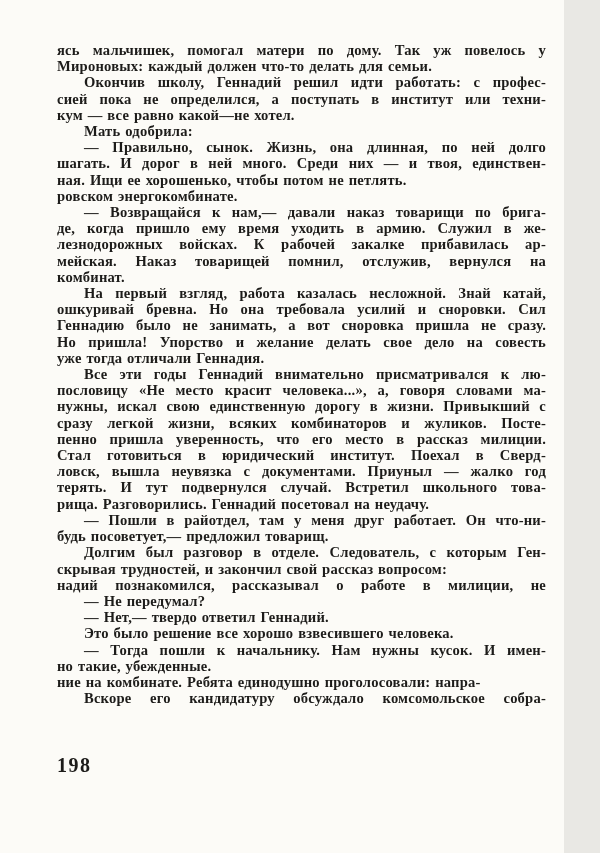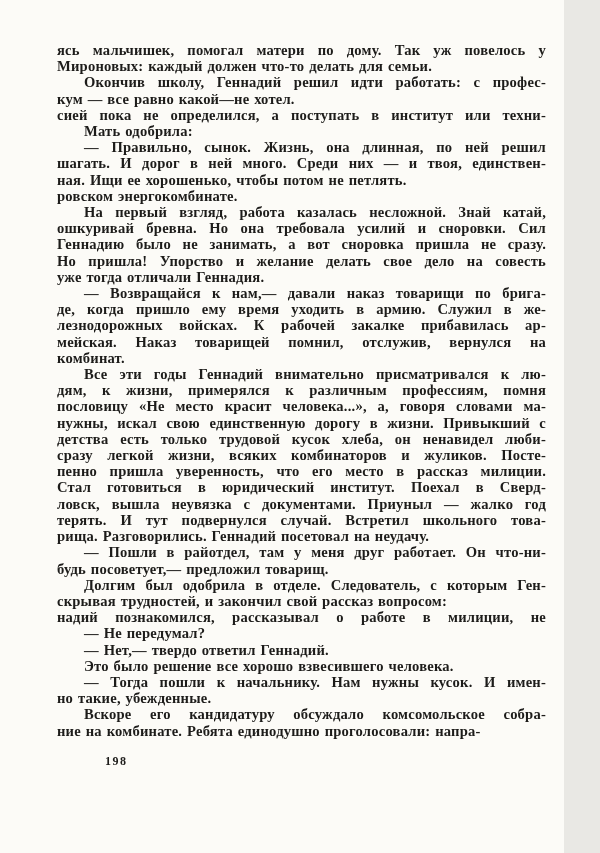--- a/index.html
+++ b/index.html
@@ -40,98 +40,95 @@
   .line.indented {
     text-indent: 27px;
   }
   .page-number {
     position: absolute;
     left: 57px;
     top: 754px;
     color: #1d1c1a;
     font-family: "Liberation Serif", "DejaVu Serif", serif;
     font-weight: 700;
-    font-size: 12px;
+    font-size: 20px;
     letter-spacing: 1.5px;
-    margin-left: 48px;
   }
 </style>
 </head>
 <body>
 
 <div class="page" style="background: rgb(252, 251, 247);">
   <div class="text-block" style="color: rgb(29, 28, 26);">
       <div class="paragraph">
         <div class="line">ясь мальчишек, помогал матери по дому. Так уж повелось у</div>
         <div class="line last">Мироновых: каждый должен что-то делать для семьи.</div>
       </div>
       <div class="paragraph">
         <div class="line indented">Окончив школу, Геннадий решил идти работать: с профес-</div>
+        <div class="line">сией пока не определился, а поступать в институт или техни-</div>
         <div class="line last">кум — все равно какой—не хотел.</div>
-        <div class="line">сией пока не определился, а поступать в институт или техни-</div>
       </div>
       <div class="paragraph">
         <div class="line last indented">Мать одобрила:</div>
       </div>
       <div class="paragraph">
-        <div class="line indented">— Правильно, сынок. Жизнь, она длинная, по ней решил</div>
+        <div class="line indented">— Правильно, сынок. Жизнь, она длинная, по ней долго</div>
         <div class="line">шагать. И дорог в ней много. Среди них — и твоя, единствен-</div>
         <div class="line last">ная. Ищи ее хорошенько, чтобы потом не петлять.</div>
       </div>
       <div class="paragraph">
         <div class="line last">ровском энергокомбинате.</div>
+      </div>
+      <div class="paragraph">
+        <div class="line indented">— Возвращайся к нам,— давали наказ товарищи по брига-</div>
+        <div class="line">де, когда пришло ему время уходить в армию. Служил в же-</div>
+        <div class="line">лезнодорожных войсках. К рабочей закалке прибавилась ар-</div>
+        <div class="line">мейская. Наказ товарищей помнил, отслужив, вернулся на</div>
+        <div class="line last">комбинат.</div>
       </div>
       <div class="paragraph">
         <div class="line indented">На первый взгляд, работа казалась несложной. Знай катай,</div>
         <div class="line">ошкуривай бревна. Но она требовала усилий и сноровки. Сил</div>
         <div class="line">Геннадию было не занимать, а вот сноровка пришла не сразу.</div>
         <div class="line">Но пришла! Упорство и желание делать свое дело на совесть</div>
         <div class="line last">уже тогда отличали Геннадия.</div>
       </div>
       <div class="paragraph">
-        <div class="line indented">— Возвращайся к нам,— давали наказ товарищи по брига-</div>
-        <div class="line">де, когда пришло ему время уходить в армию. Служил в же-</div>
-        <div class="line">лезнодорожных войсках. К рабочей закалке прибавилась ар-</div>
-        <div class="line">мейская. Наказ товарищей помнил, отслужив, вернулся на</div>
-        <div class="line last">комбинат.</div>
-      </div>
-      <div class="paragraph">
         <div class="line indented">Все эти годы Геннадий внимательно присматривался к лю-</div>
-        <div class="line">дям, к жизни, примерялся к различным профессиям, помня</div>
         <div class="line">пословицу «Не место красит человека...», а, говоря словами ма-</div>
         <div class="line">нужны, искал свою единственную дорогу в жизни. Привыкший с</div>
-        <div class="line">детства есть только трудовой кусок хлеба, он ненавидел люби-</div>
         <div class="line">сразу легкой жизни, всяких комбинаторов и жуликов. Посте-</div>
         <div class="line">пенно пришла уверенность, что его место в рассказ милиции.</div>
         <div class="line">Стал готовиться в юридический институт. Поехал в Сверд-</div>
         <div class="line">ловск, вышла неувязка с документами. Приуныл — жалко год</div>
         <div class="line">терять. И тут подвернулся случай. Встретил школьного това-</div>
         <div class="line last">рища. Разговорились. Геннадий посетовал на неудачу.</div>
       </div>
       <div class="paragraph">
         <div class="line indented">— Пошли в райотдел, там у меня друг работает. Он что-ни-</div>
         <div class="line last">будь посоветует,— предложил товарищ.</div>
       </div>
       <div class="paragraph">
-        <div class="line indented">Долгим был одобрила в отделе. Следователь, с которым Ген-</div>
+        <div class="line indented">Долгим был разговор в отделе. Следователь, с которым Ген-</div>
         <div class="line last">скрывая трудностей, и закончил свой рассказ вопросом:</div>
         <div class="line">надий познакомился, рассказывал о работе в милиции, не</div>
       </div>
       <div class="paragraph">
         <div class="line last indented">— Не передумал?</div>
       </div>
       <div class="paragraph">
         <div class="line last indented">— Нет,— твердо ответил Геннадий.</div>
       </div>
       <div class="paragraph">
         <div class="line last indented">Это было решение все хорошо взвесившего человека.</div>
       </div>
       <div class="paragraph">
         <div class="line indented">— Тогда пошли к начальнику. Нам нужны кусок. И имен-</div>
         <div class="line last">но такие, убежденные.</div>
       </div>
       <div class="paragraph">
+        <div class="line last">ние на комбинате. Ребята единодушно проголосовали: напра-</div>
         <div class="line indented">Вскоре его кандидатуру обсуждало комсомольское собра-</div>
-        <div class="line last">ние на комбинате. Ребята единодушно проголосовали: напра-</div>
       </div>
     </div>
   <div class="page-number" style="color: rgb(29, 28, 26);">198</div>
 </div>
 
 </body></html>

